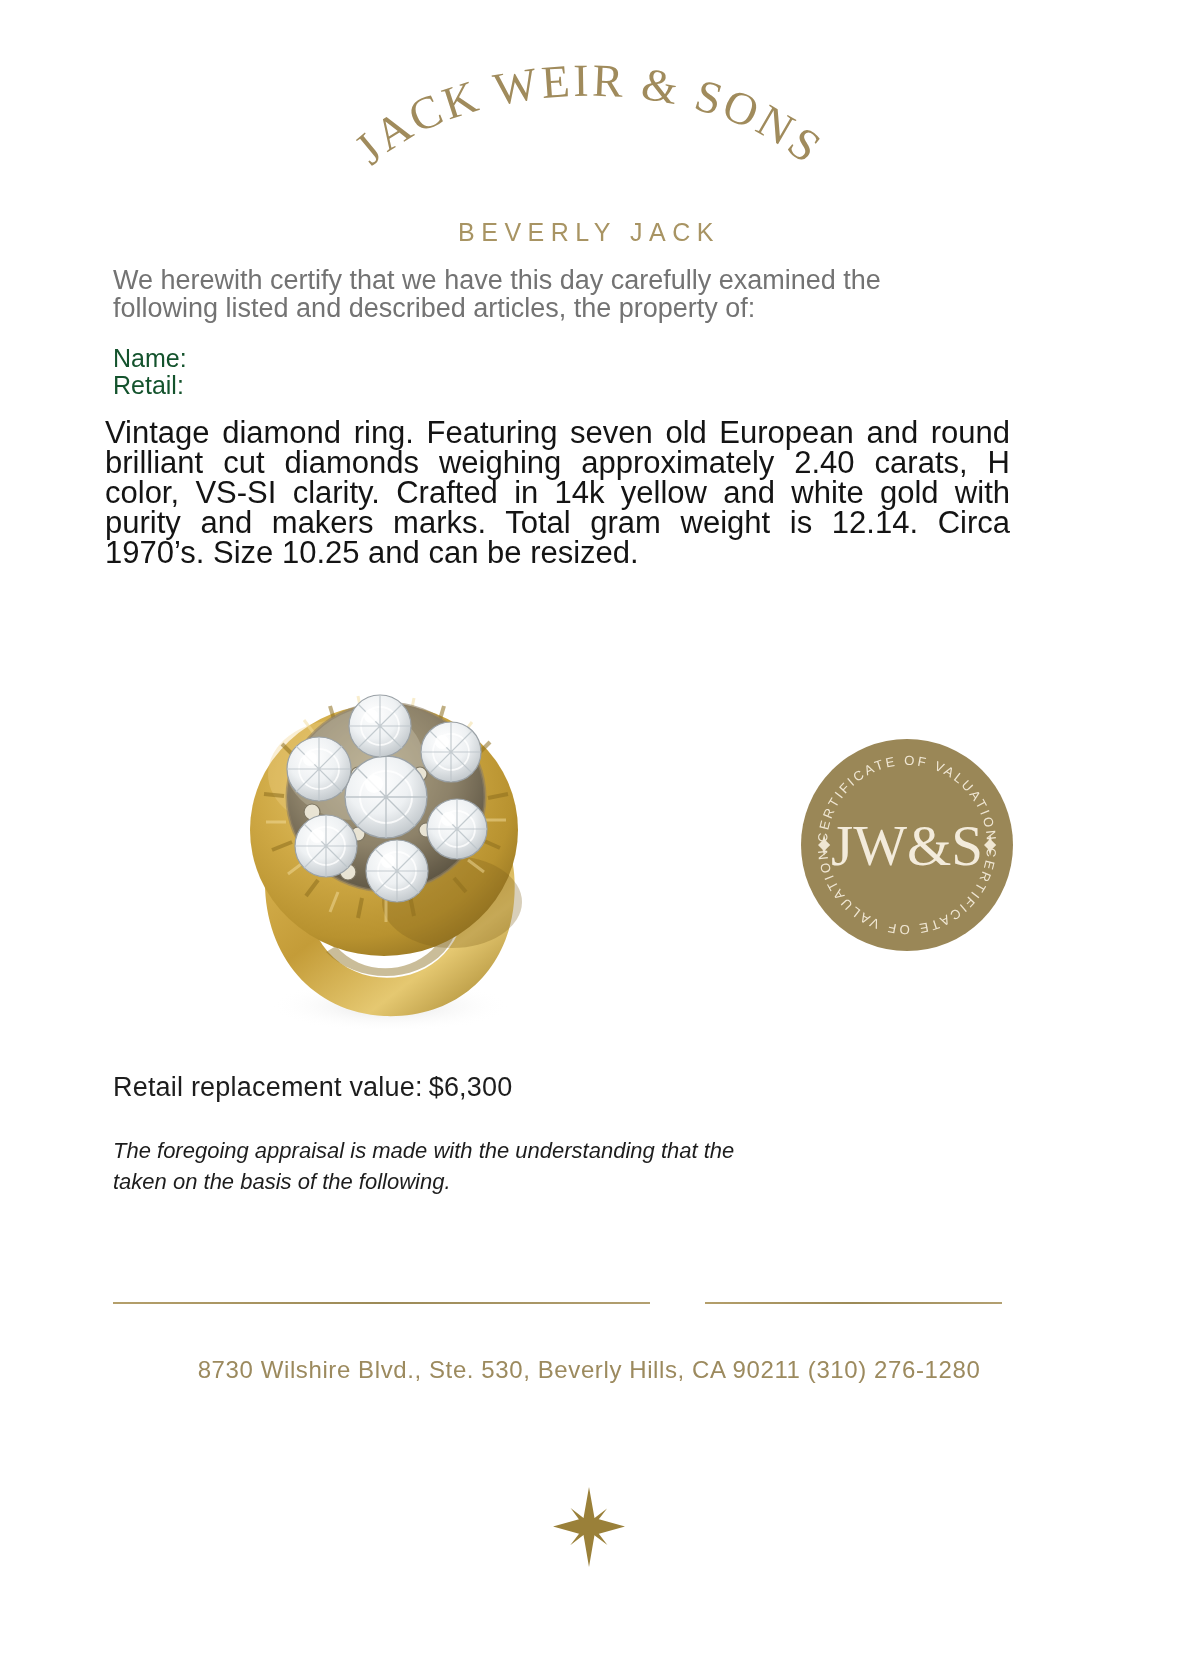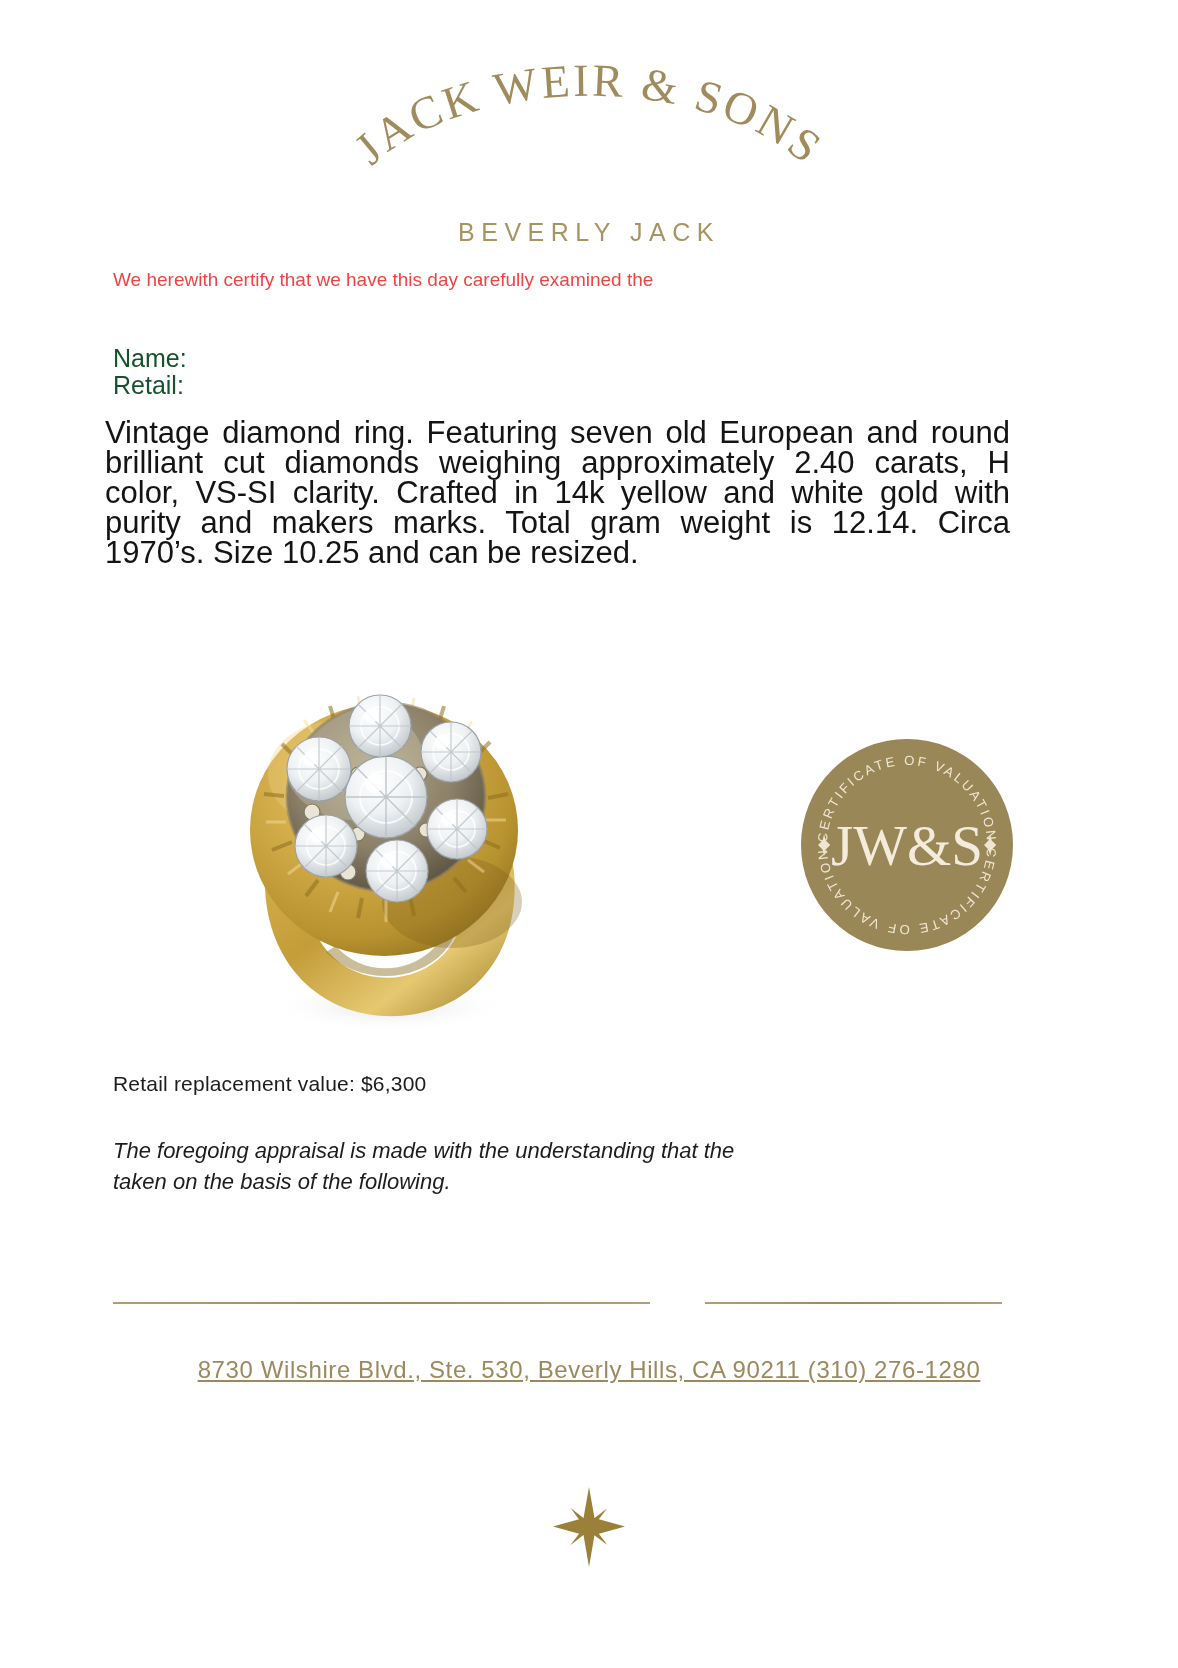--- a/index.html
+++ b/index.html
@@ -44,23 +44,23 @@
     color: #a89463;
     font-weight: 400;
   }
 
   
   .intro {
     position: absolute;
     left: 113px;
     top: 266px;
     width: 830px;
-    font-size: 19px;
+    font-size: 27px;
     line-height: 28px;
-    color: #ef4444;
+    color: #737373;
   }
   .intro .line { display: block; }
 
   .party {
     position: absolute;
     left: 113px;
     top: 345px;
     width: 500px;
     font-size: 25px;
     line-height: 27px;
@@ -110,21 +110,21 @@
     font-size: 57px;
     fill: #f3ebdb;
     letter-spacing: 0px;
   }
 
   
   .retail-value {
     position: absolute;
     left: 113px;
     top: 1072px;
-    font-size: 21px;
+    font-size: 27px;
     color: #1d1d1d;
     letter-spacing: 0.2px;
   }
   .retail-value .amount { margin-left: 6px; }
 
   
   .disclaimer {
     position: absolute;
     left: 113px;
     top: 1136px;
@@ -148,21 +148,20 @@
   
   .footer-address {
     position: absolute;
     left: 0;
     top: 1356px;
     width: 1178px;
     text-align: center;
     font-size: 24px;
     letter-spacing: 0.6px;
     color: #9c8a5e;
-    text-decoration: underline;
   }
 
   .footer-star {
     position: absolute;
     left: 547px;
     top: 1485px;
     width: 84px;
     height: 84px;
   }
   .footer-star svg { display: block; }
@@ -177,20 +176,21 @@
     </defs>
     <text text-anchor="middle">
       <textPath href="#archPath" startOffset="50%">JACK WEIR &amp; SONS</textPath>
     </text>
   </svg>
   <div class="logo-sub">BEVERLY JACK</div>
 </div>
 
 <div class="intro">
   <span class="line">We herewith certify that we have this day carefully examined the</span>
+  <span class="line">following listed and described articles, the property of:</span>
 </div>
 
 <div class="party">
   <span class="line">Name:</span>
   <span class="line">Retail:</span>
 </div>
 
 <div class="description">Vintage diamond ring. Featuring seven old European and round brilliant cut diamonds weighing approximately 2.40 carats, H color, VS-SI clarity. Crafted in 14k yellow and white gold with purity and makers marks. Total gram weight is 12.14. Circa 1970’s. Size 10.25 and can be resized.</div>
 
 <div class="ring-photo">

